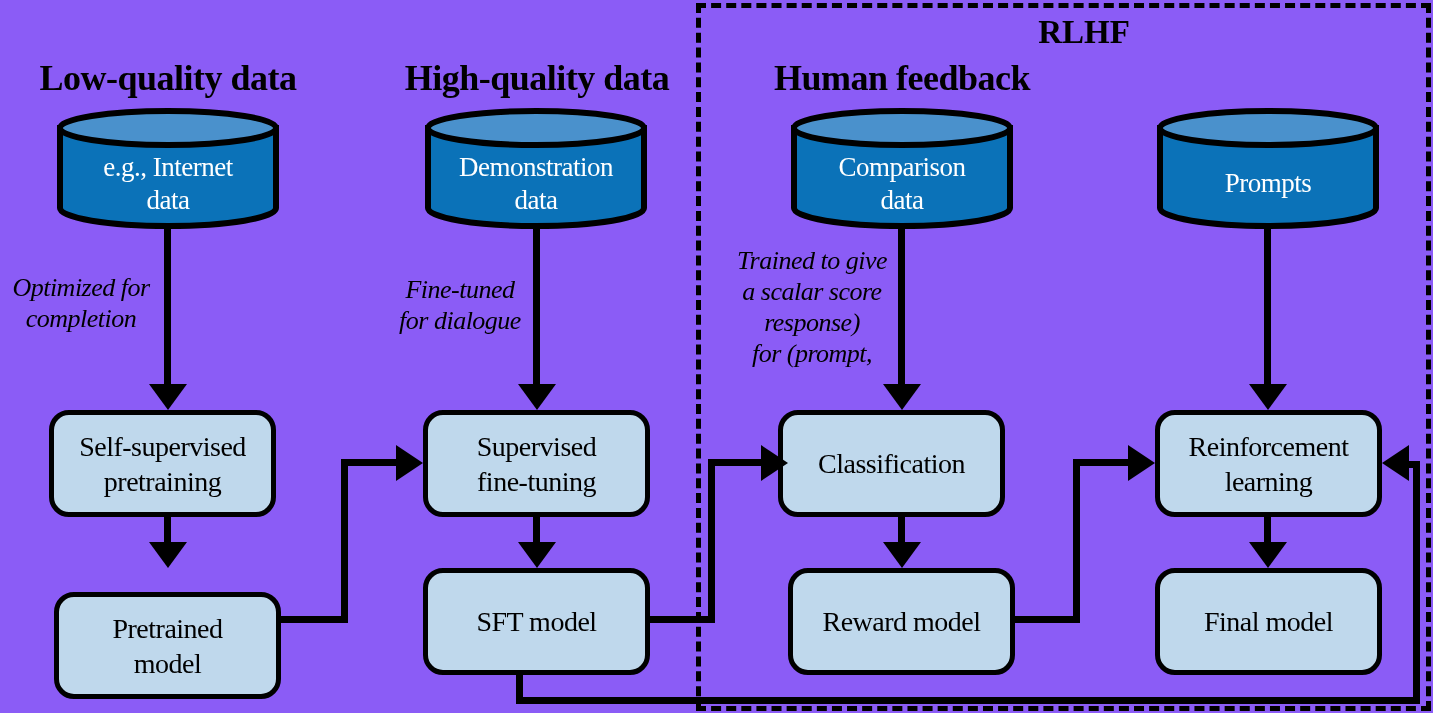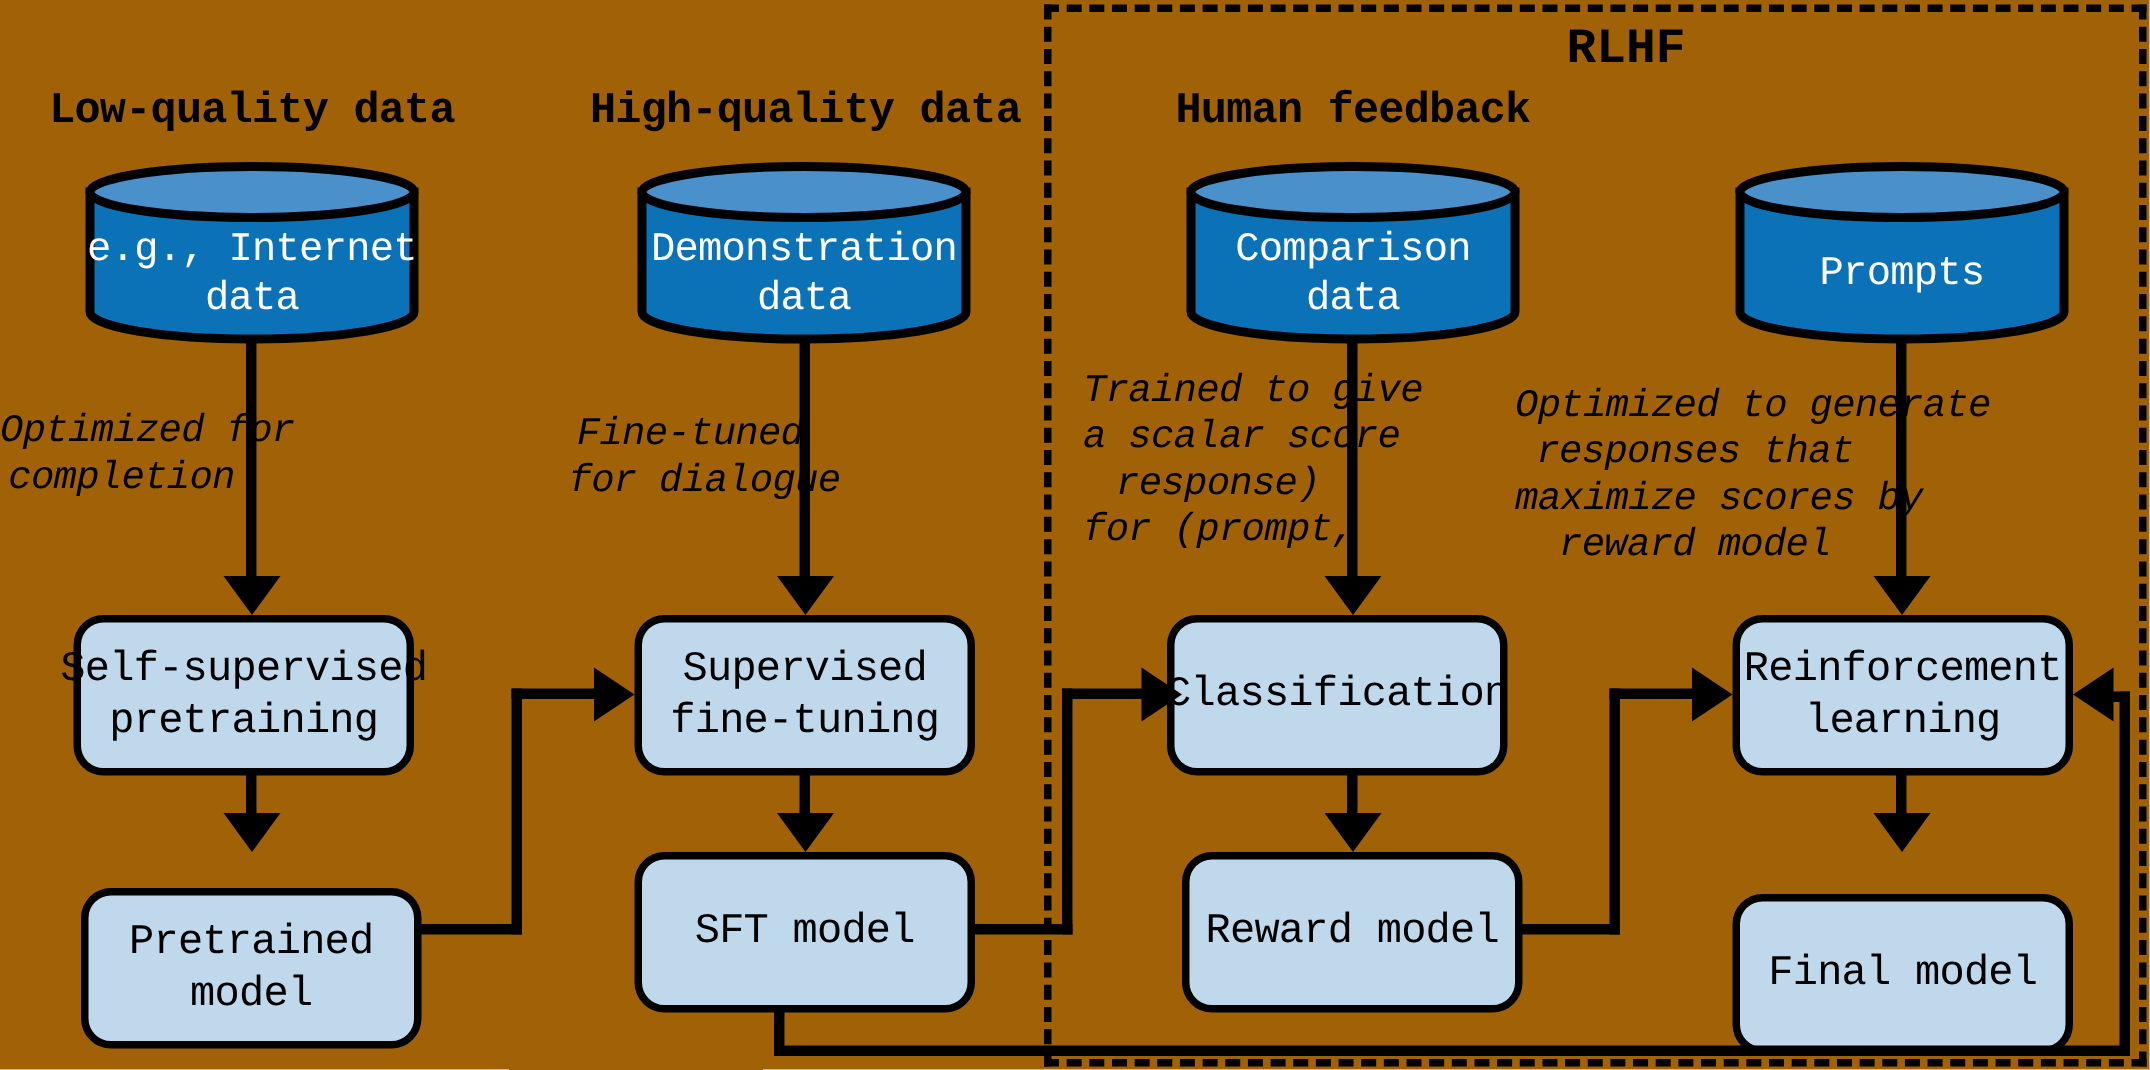--- a/index.html
+++ b/index.html
@@ -1,23 +1,23 @@
 <!DOCTYPE html>
 <html><head>
 <meta charset="utf-8">
 <style>
   html,body{margin:0;padding:0;background:#fff;}
   .canvas{
-    position:relative;width:1433px;height:713px;background:#a16207;
-    font-family:Liberation Mono, monospace;color:#000;overflow:hidden;
+    position:relative;width:1433px;height:713px;background:#8b5cf6;
+    font-family:Liberation Serif, serif;color:#000;overflow:hidden;
     letter-spacing:-0.5px;
   }
   
   .heading{position:absolute;top:57px;width:300px;text-align:center;
-    font-size:29px;font-weight:600;white-space:nowrap;}
+    font-size:36px;font-weight:600;white-space:nowrap;}
   
   .cyl{position:absolute;top:108px;width:228px;height:125px;}
   .cyl svg{position:absolute;left:0;top:0;}
   .cyl-label{position:absolute;left:0;right:0;top:30px;bottom:4px;
     display:flex;flex-direction:column;align-items:center;justify-content:center;
     color:#fff;font-size:27px;line-height:33px;text-align:center;}
   .cyl-label span{white-space:nowrap;}
   
   .box{position:absolute;width:227px;height:107px;box-sizing:border-box;
     background:#bfd8ec;border:5px solid #000;border-radius:20px;
@@ -150,39 +150,33 @@
 
   <div class="cyl" style="left:1154px;">
     <svg width="228" height="125" viewBox="0 0 228 125">
       <path d="M 6,20 L 6,100 A 108,18 0 0 0 222,100 L 222,20 Z" stroke="#000" stroke-width="6" fill="#0b72b8"></path>
       <ellipse cx="114" cy="20" rx="108" ry="17" stroke="#000" stroke-width="6" fill="#4a91cc"></ellipse>
     </svg>
     <div class="cyl-label">
       <span>Prompts</span>
     </div>
   </div>
-  <div class="note" style="left:1010px;top:255px;width:240px;">
-    <span>Optimized to generate</span>
-    <span>responses that</span>
-    <span>maximize scores by</span>
-    <span>reward model</span>
-  </div>
   <div>
     <div class="seg" style="left:1264px;top:226px;width:7px;height:160px;"></div>
     <div class="head-down" style="left:1249px;top:384px;"></div>
   </div>
   <div class="box" style="left:1155px;top:410px;">
     <span>Reinforcement</span>
     <span>learning</span>
   </div>
   <div>
     <div class="seg" style="left:1264px;top:515px;width:7px;height:30px;"></div>
     <div class="head-down" style="left:1249px;top:542px;"></div>
   </div>
-  <div class="box" style="left:1155px;top:596px;">
+  <div class="box" style="left:1155px;top:568px;">
     <span>Final model</span>
   </div>
 
   <div>
     <div class="seg" style="left:279px;top:616px;width:69px;height:7px;"></div>
     <div class="seg" style="left:341px;top:459px;width:7px;height:164px;"></div>
     <div class="seg" style="left:341px;top:459px;width:56px;height:7px;"></div>
     <div class="head-right" style="left:396px;top:445px;"></div>
   </div>
 

